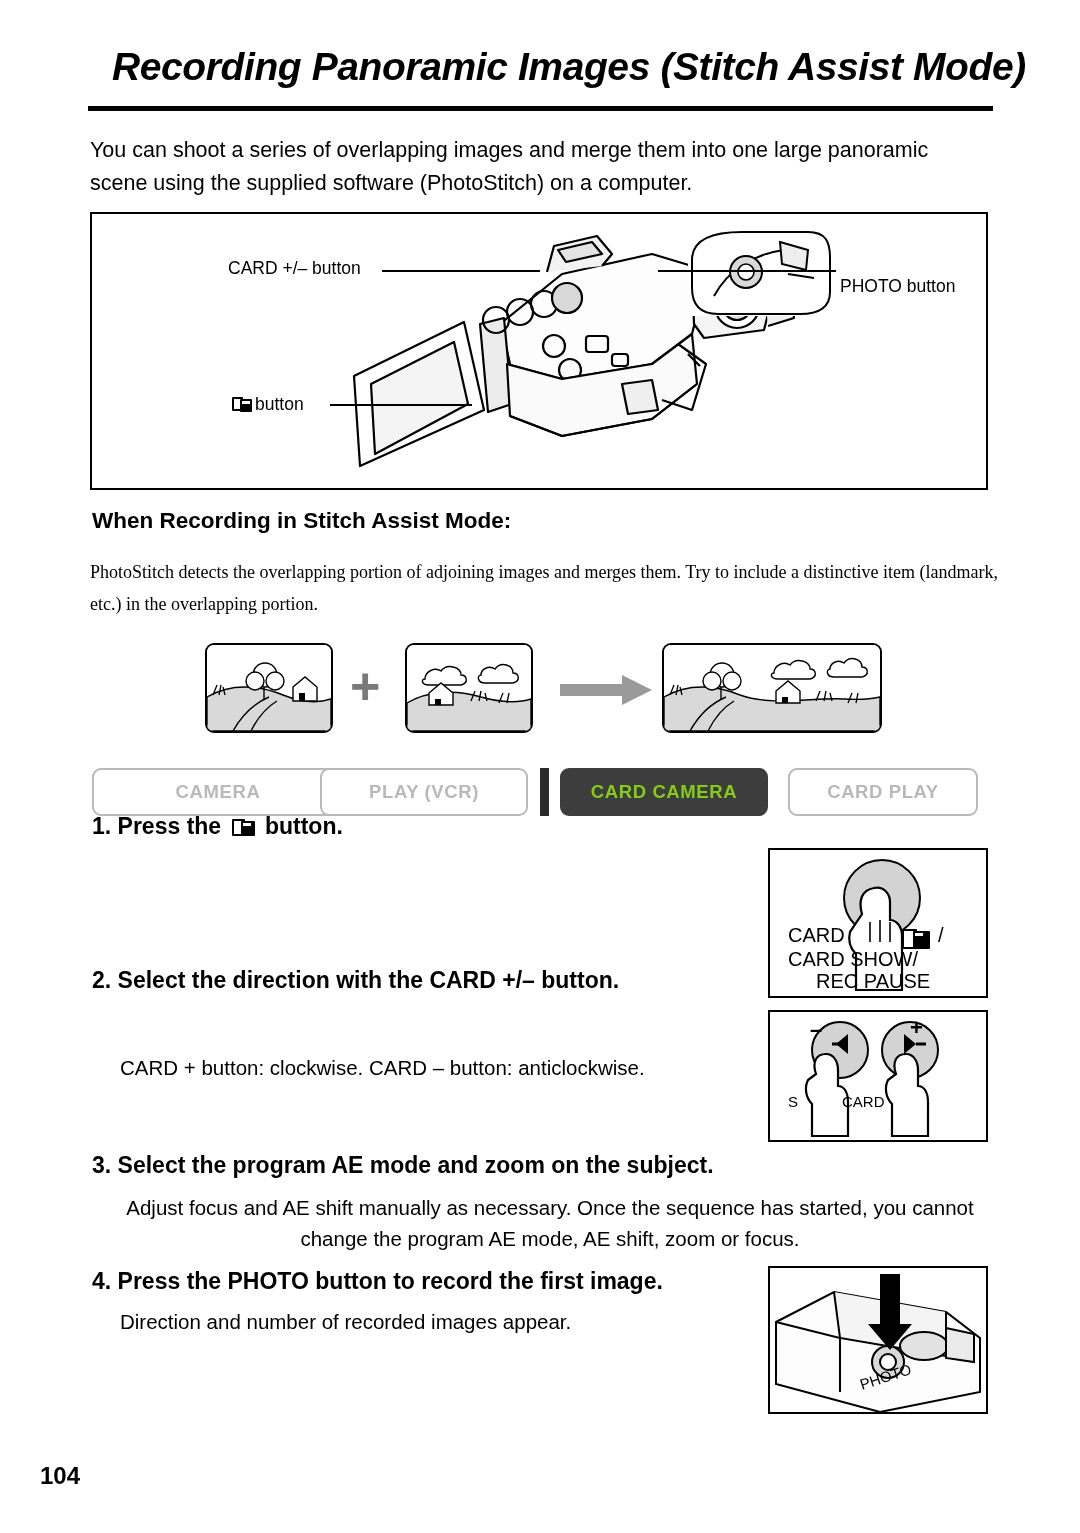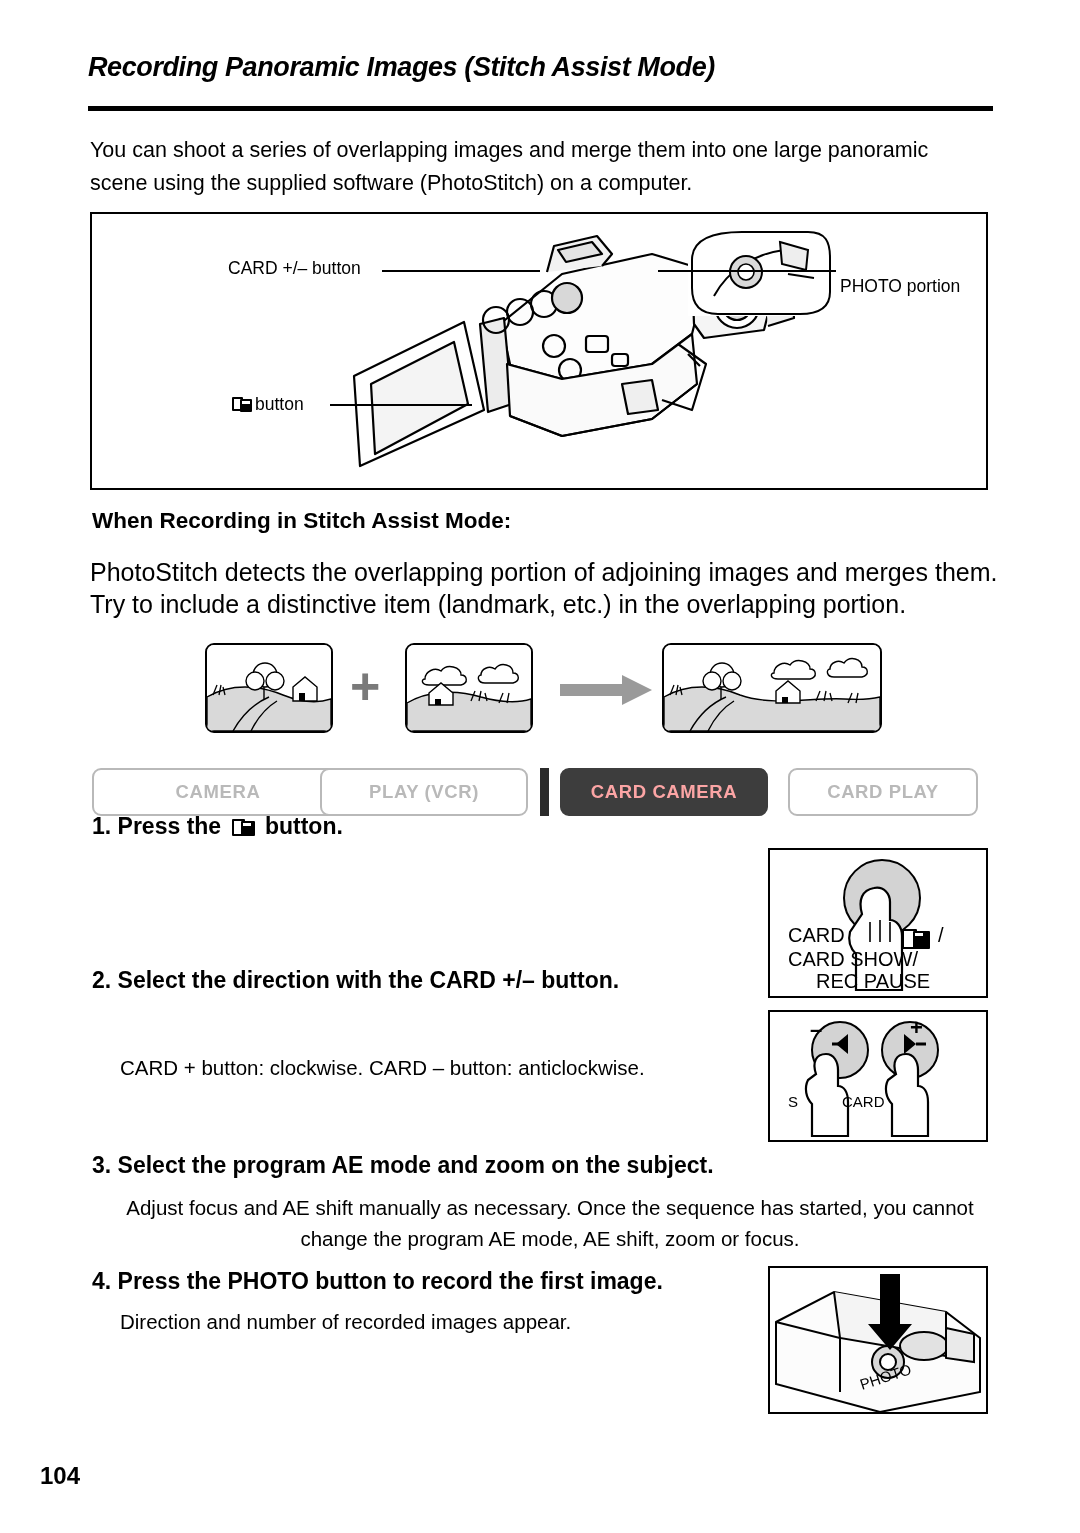--- a/index.html
+++ b/index.html
@@ -23,26 +23,27 @@
   }
 
   
   .title-wrap {
     position: absolute;
     left: 88px;
     top: 46px;
     width: 905px;
   }
   .title {
-    font-size: 27px;
+    font-size: 39px;
     font-weight: bold;
     font-style: italic;
     letter-spacing: -0.4px;
     line-height: 42px;
     white-space: nowrap;
+    margin-left: 24px;
   }
   .title-rule {
     position: absolute;
     left: 88px;
     top: 106px;
     width: 905px;
     height: 5px;
     background: #000;
   }
 
@@ -117,22 +118,23 @@
   
   .sec-head {
     position: absolute;
     left: 92px;
     font-size: 22.5px;
     font-weight: bold;
     white-space: nowrap;
   }
   .body-p {
     position: absolute;
-    font-size: 25px;
+    font-size: 18px;
     line-height: 32px;
+    font-family: Liberation Serif, serif;
   }
 
   
   .scene {
     position: absolute;
     border: 2.5px solid #000;
     border-radius: 9px;
     box-sizing: border-box;
     background: #fff;
     overflow: hidden;
@@ -172,21 +174,21 @@
     font-weight: bold;
     letter-spacing: 0.6px;
     display: flex;
     align-items: center;
     justify-content: center;
     background: #fff;
   }
   .tab.active {
     background: #3d3d3d;
     border-color: #3d3d3d;
-    color: #fca5a5;
+    color: #84cc16;
   }
   .tab-divider {
     position: absolute;
     top: 0;
     left: 448px;
     width: 9px;
     height: 48px;
     background: #2b2b2b;
   }
 
@@ -290,21 +292,21 @@
     <svg class="illbox" style="left:596px; top:16px; width:146px; height:86px; border:none;" width="146" height="86" viewBox="0 0 146 86">
       <path d="M4 30 C4 10 24 2 54 2 L120 2 C138 2 142 12 142 28 L142 62 C142 78 130 84 112 84 L30 84 C12 84 4 74 4 58 Z" fill="#ffffff" stroke="#000" stroke-width="2"></path>
       <path d="M26 66 C40 40 66 24 96 20" fill="none" stroke="#000" stroke-width="2"></path>
       <circle cx="58" cy="42" r="16" fill="#d9d9d9" stroke="#000" stroke-width="2"></circle>
       <circle cx="58" cy="42" r="8" fill="#ffffff" stroke="#000" stroke-width="1.6"></circle>
       <path d="M92 12 L120 20 L118 40 L94 34 Z" fill="#eeeeee" stroke="#000" stroke-width="2"></path>
       <path d="M100 44 L126 48" stroke="#000" stroke-width="2"></path>
     </svg>
 
     <div class="fig-label lbl-card">CARD +/– button</div>
-    <div class="fig-label lbl-photo">PHOTO portion</div>
+    <div class="fig-label lbl-photo">PHOTO button</div>
     <div class="fig-label lbl-btn">
       <span class="stitch-ico"><i class="l"></i><i class="r"></i></span><span>button</span>
     </div>
 
     <div class="leader" style="left:290px; top:56px; width:158px;"></div>
     <div class="leader" style="left:566px; top:56px; width:178px;"></div>
     <div class="leader" style="left:238px; top:190px; width:142px;"></div>
   </div>
 
   <div class="sec-head" style="top:508px;">When Recording in Stitch Assist Mode:</div>

